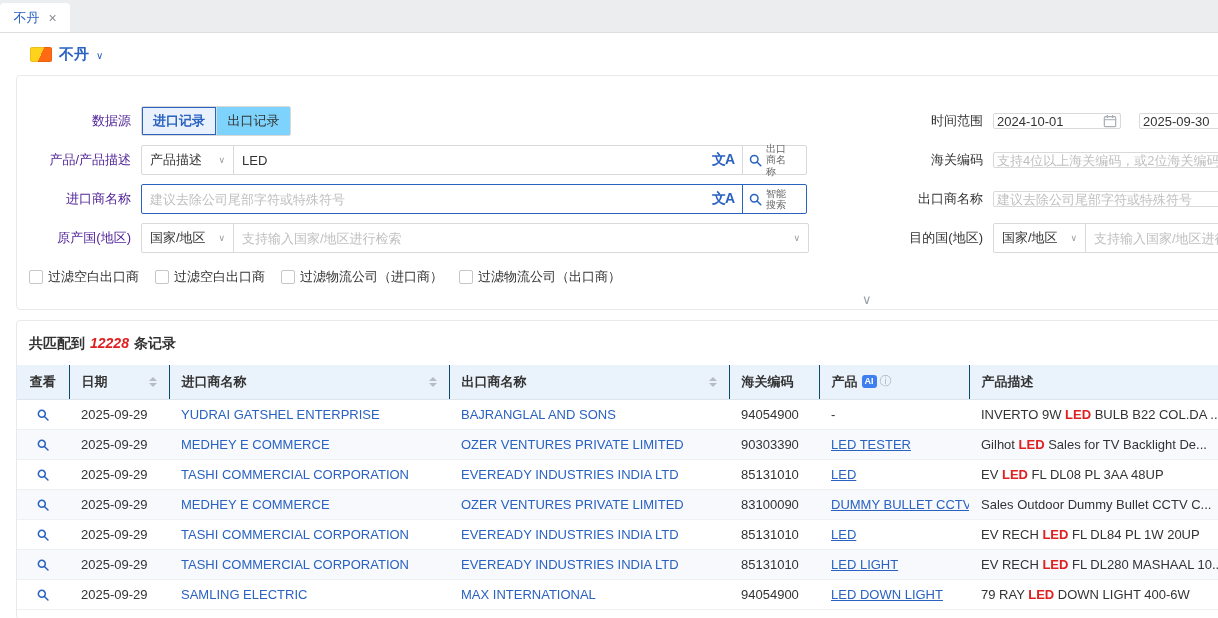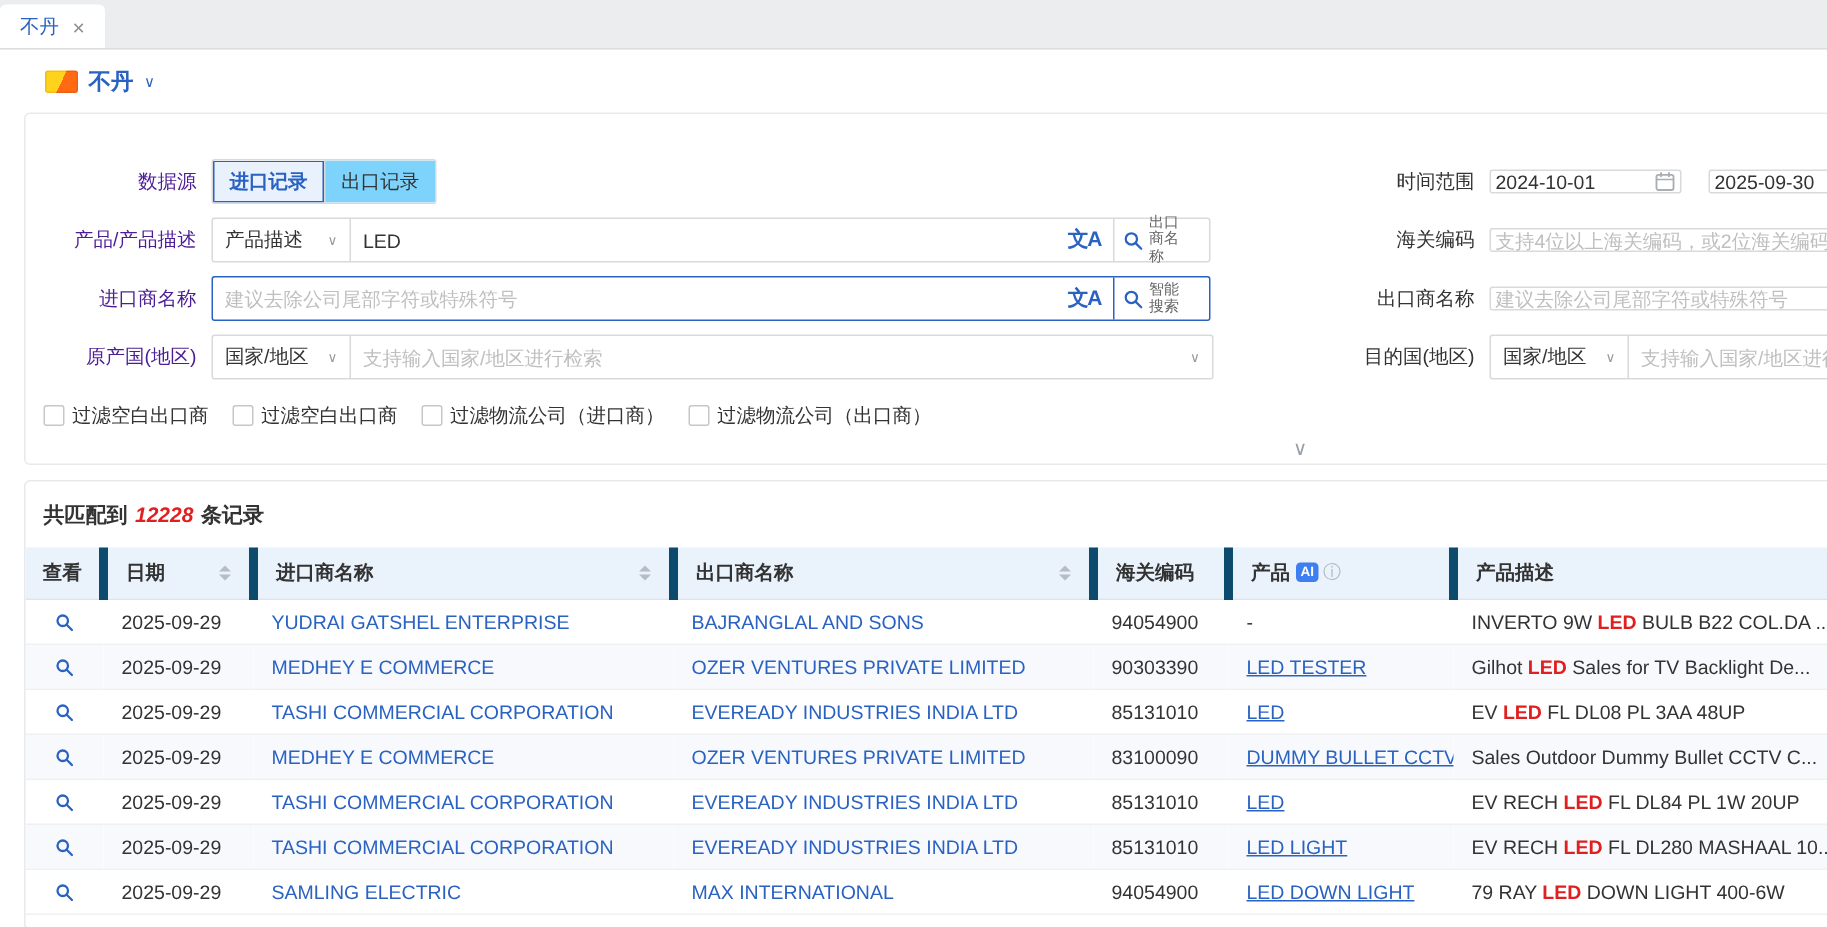--- a/index.html
+++ b/index.html
@@ -55,21 +55,21 @@
   .cbrow { display:flex; align-items:center; gap:16px; margin-top:14px; height:20px; }
   .cb { display:flex; align-items:center; gap:5px; cursor:pointer; }
   .cbbox { width:14px; height:14px; border:1px solid #c4c8cc; border-radius:2px; background:#fff; }
   .collapse-chev { position:absolute; left:845px; bottom:2px; color:#98a0a8; font-size:13px; cursor:pointer; }
   
   .results-card { margin-top:10px; padding-top:14px; height:300px; overflow:hidden; }
   .summary { padding-left:12px; font-weight:700; font-size:14px; display:flex; gap:5px; align-items:baseline; }
   .count { color:var(--red);font-style:italic; }
   table { border-collapse:collapse; table-layout:fixed; width:1340px; margin-top:12px; }
   thead th { background:var(--th-bg); height:34px; font-weight:700; text-align:left; padding:0 12px; font-size:13px; border-bottom:1px solid #dde4ec; }
-  thead th + th { border-left:6px solid #0c4a6e; }
+  thead th + th { border-left:1px solid #0c4a6e; }
   thead th.c-view { text-align:center; padding:4px; }
   tbody td { height:30px; padding:0 12px; border-bottom:1px solid #eef0f2; white-space:nowrap; overflow:hidden; }
   tbody tr:nth-child(even) { background:var(--zebra); }
   td.c-view { text-align:center; padding:0; }
   .lnk { color:var(--blue); cursor:pointer; }
   .prod-lnk { color:var(--blue); text-decoration:underline; cursor:pointer; }
   .hl { color:var(--red); font-weight:700; }
   .th-inner { display:flex; align-items:center; }
   .carets { display:inline-flex; flex-direction:column; gap:2px; margin-left:auto; padding-left:6px; cursor:pointer; }
   .caret-up { width:0; height:0; border-left:4px solid transparent; border-right:4px solid transparent; border-bottom:4px solid #b6bcc4; }

